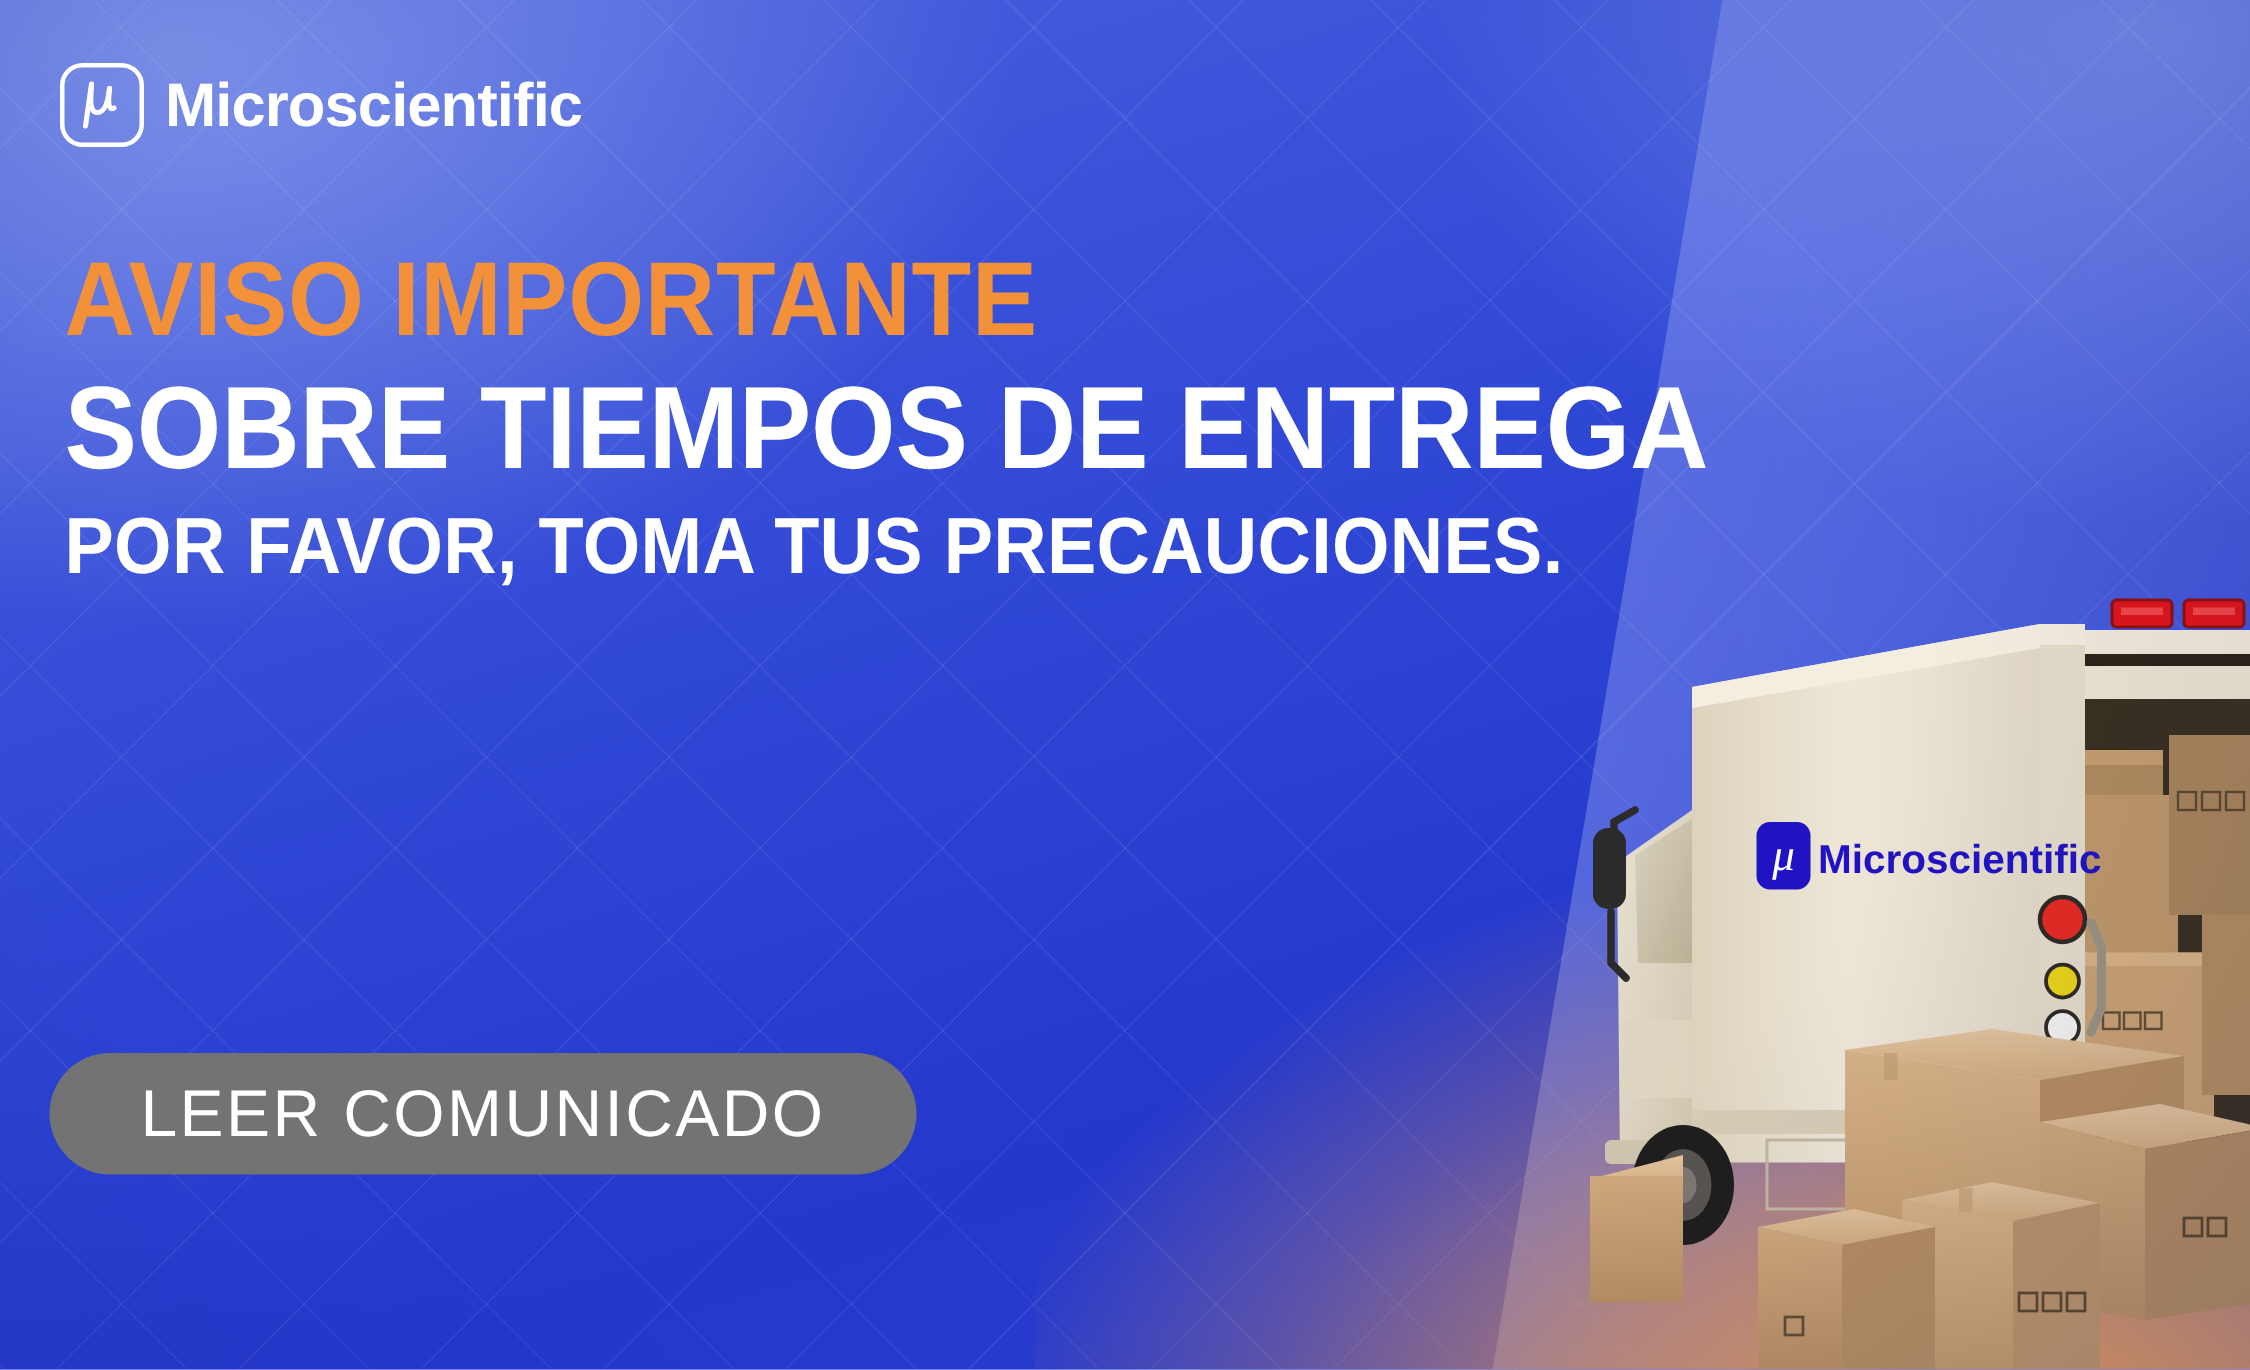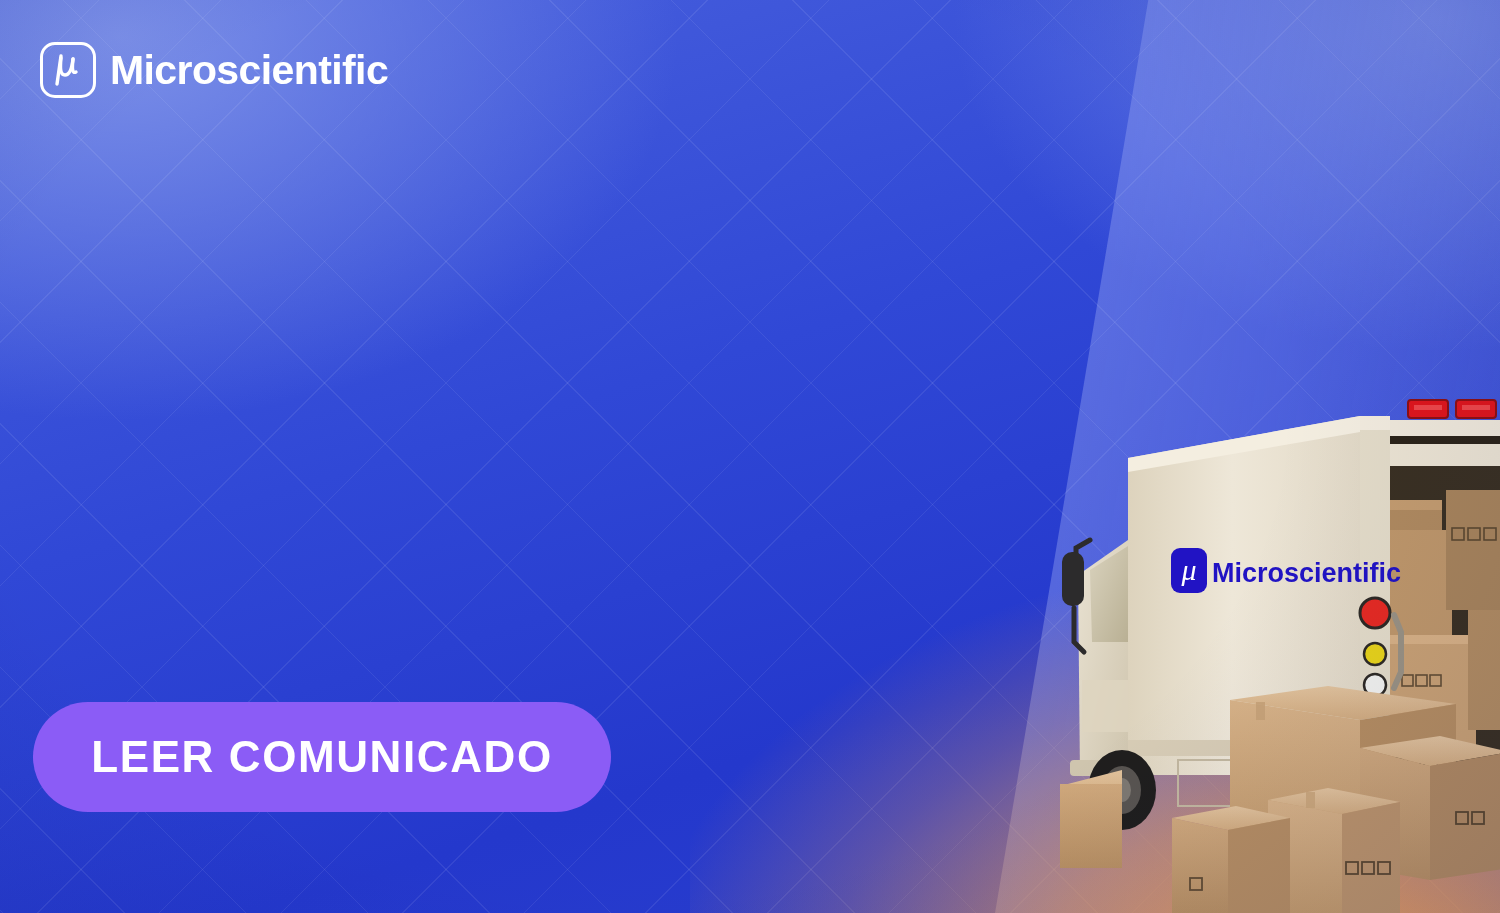--- a/index.html
+++ b/index.html
@@ -110,28 +110,28 @@
   .hl-3 {
     color: #ffffff;
     font-size: 53px;
     letter-spacing: 0.2px;
   }
 
   
   .cta {
     position: absolute;
     left: 33px; top: 702px;
-    width: 578px; height: 110px;
+    width: 578px; height: 81px;
     border: none;
     border-radius: 60px;
-    background: #8b5cf6;
+    background: #737373;
     color: #ffffff;
     font-family: "Liberation Sans", sans-serif;
     font-size: 44px;
-    font-weight: bold;
+    font-weight: normal;
     letter-spacing: 1.6px;
     cursor: pointer;
     display: flex; align-items: center; justify-content: center;
   }
 
   
   .scene {
     position: absolute;
     left: 1060px; top: 380px;
     width: 450px; height: 533px;
@@ -314,16 +314,21 @@
     <span class="logo-mark">
       <svg width="36" height="40" viewBox="0 0 36 40" xmlns="http://www.w3.org/2000/svg">
         <path d="M11 6 L7 34" stroke="#ffffff" stroke-width="3.4" stroke-linecap="round" fill="none"></path>
         <path d="M11 8 C10 18, 10 25, 15 25 C20 25, 22 18, 23 9" stroke="#ffffff" stroke-width="3.4" stroke-linecap="round" fill="none"></path>
         <path d="M23 9 C22 18, 22 24, 26 22" stroke="#ffffff" stroke-width="3.4" stroke-linecap="round" fill="none"></path>
       </svg>
     </span>
     <span class="logo-word">Microscientific</span>
   </div>
 
+  <div class="headline">
+    <div class="hl-line hl-1">AVISO IMPORTANTE</div>
+    <div class="hl-line hl-2">SOBRE TIEMPOS DE ENTREGA</div>
+    <div class="hl-line hl-3">POR FAVOR, TOMA TUS PRECAUCIONES.</div>
+  </div>
 
   <button class="cta">LEER COMUNICADO</button>
 
 </div>
 
 </body></html>

